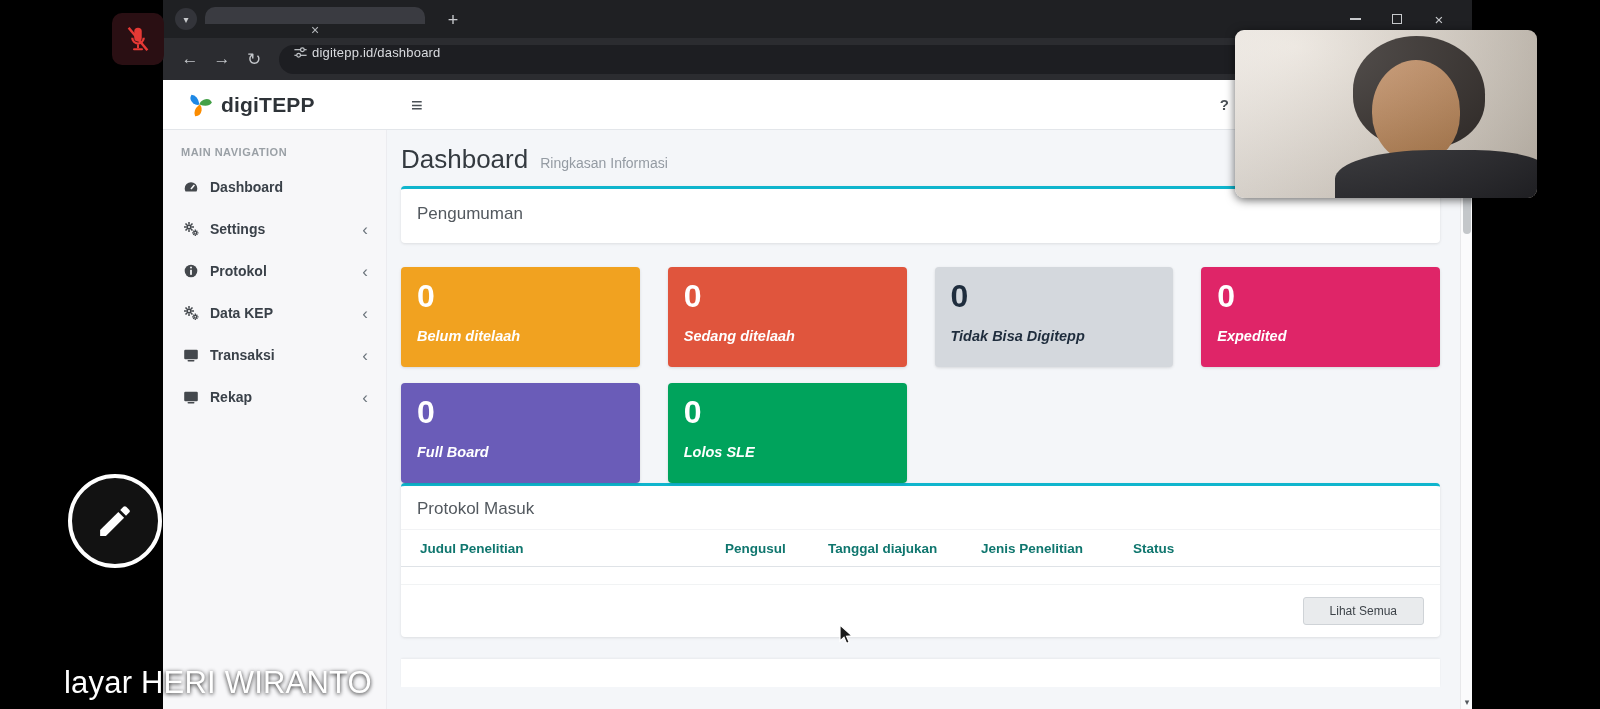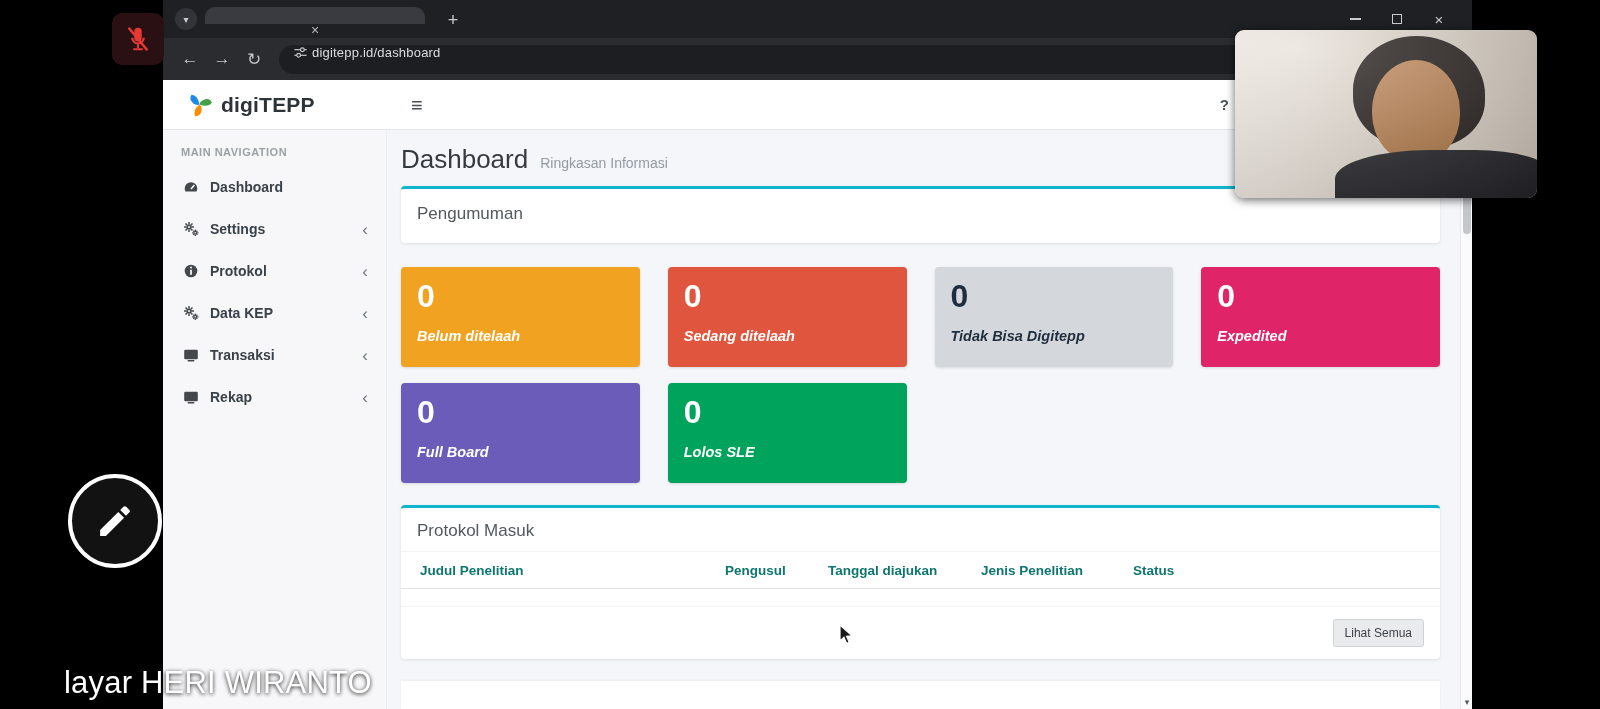--- a/index.html
+++ b/index.html
@@ -72,30 +72,30 @@
   .announce-card { margin-top:8px; height:57px; }
   .card-title { padding:15px 16px 0; font-size:17px; color:#53595f; }
 
   .stats-grid { margin-top:24px; display:grid; grid-template-columns:repeat(4,1fr);
                 column-gap:28px; row-gap:16px; }
   .stat-card { height:100px; border-radius:4px; box-shadow:0 1px 3px rgba(0,0,0,.12);
                padding:13px 16px; display:flex; flex-direction:column; }
   .stat-value { font-size:32px; font-weight:700; line-height:1; }
   .stat-label { margin-top:16px; font-size:14.5px; font-weight:600;font-style:italic; }
 
-  .table-card { margin-top:22px; height:154px; display:flex; flex-direction:column; }
+  .table-card { height:154px; display:flex; flex-direction:column; }
   .table-card .card-title { padding:13px 16px 10px; border-bottom:1px solid #f2f3f5; }
   .table-head { display:grid; grid-template-columns:305px 103px 153px 152px 132px auto;
                 padding:0 16px 0 19px; border-bottom:1px solid #dfe3e7; }
   .th { font-size:13.5px; font-weight:700; color:#0f766e; padding:11px 4px 10px 0; }
   .table-empty { height:16px; }
   .table-footer { margin-top:auto; border-top:1px solid #f1f3f4; display:flex;
                   justify-content:flex-end; align-items:center; padding:12px 16px; }
   .btn-default { font-size:12px; color:#3d4349; background:#e9ebed; border:1px solid #cfd3d7;
-                 border-radius:3px; padding:6px 11px; cursor:pointer;
+                 border-radius:3px; padding:6px 26px; cursor:pointer;
                  font-family:"Liberation Sans",sans-serif; }
 
   .page-footer { margin-top:22px; height:28px; background:#fff; box-shadow:0 -1px 2px rgba(0,0,0,.05); }
 
   
   .scrollbar { position:absolute; top:0; right:0; bottom:0; width:12px; background:#fbfbfc;
                border-left:1px solid #e8e8ea; }
   .scroll-thumb { position:absolute; top:6px; left:2px; width:8px; height:148px; background:#c4c7ca;
                   border-radius:4px; cursor:grab; }
   .scroll-down { position:absolute; bottom:1px; left:0; width:12px; height:12px; color:#55585c;

